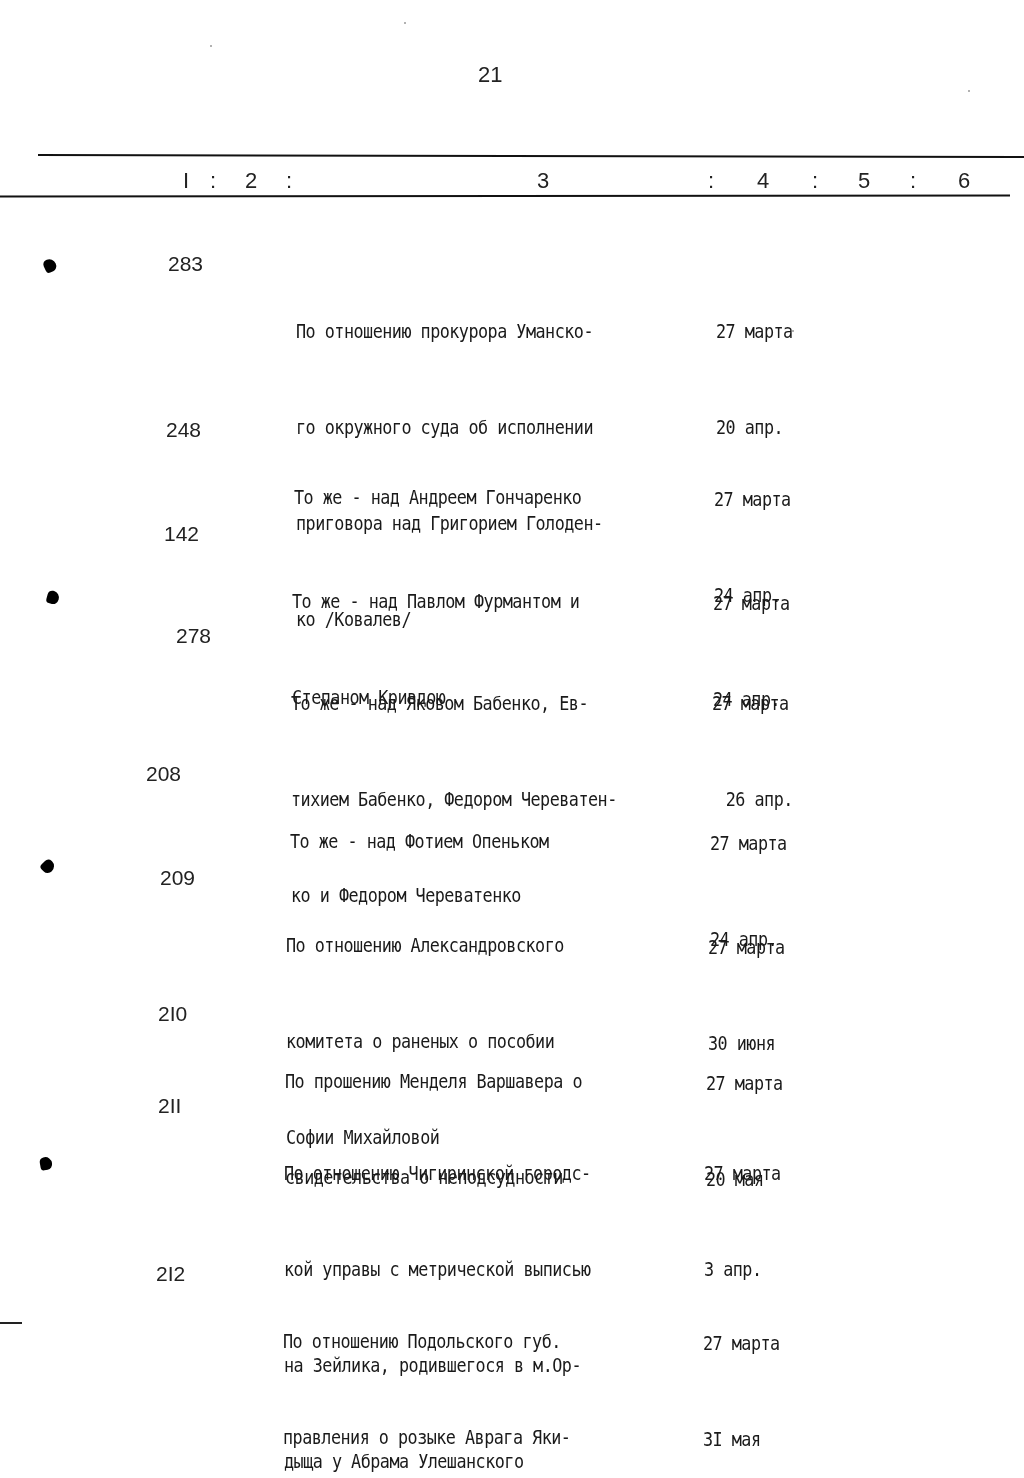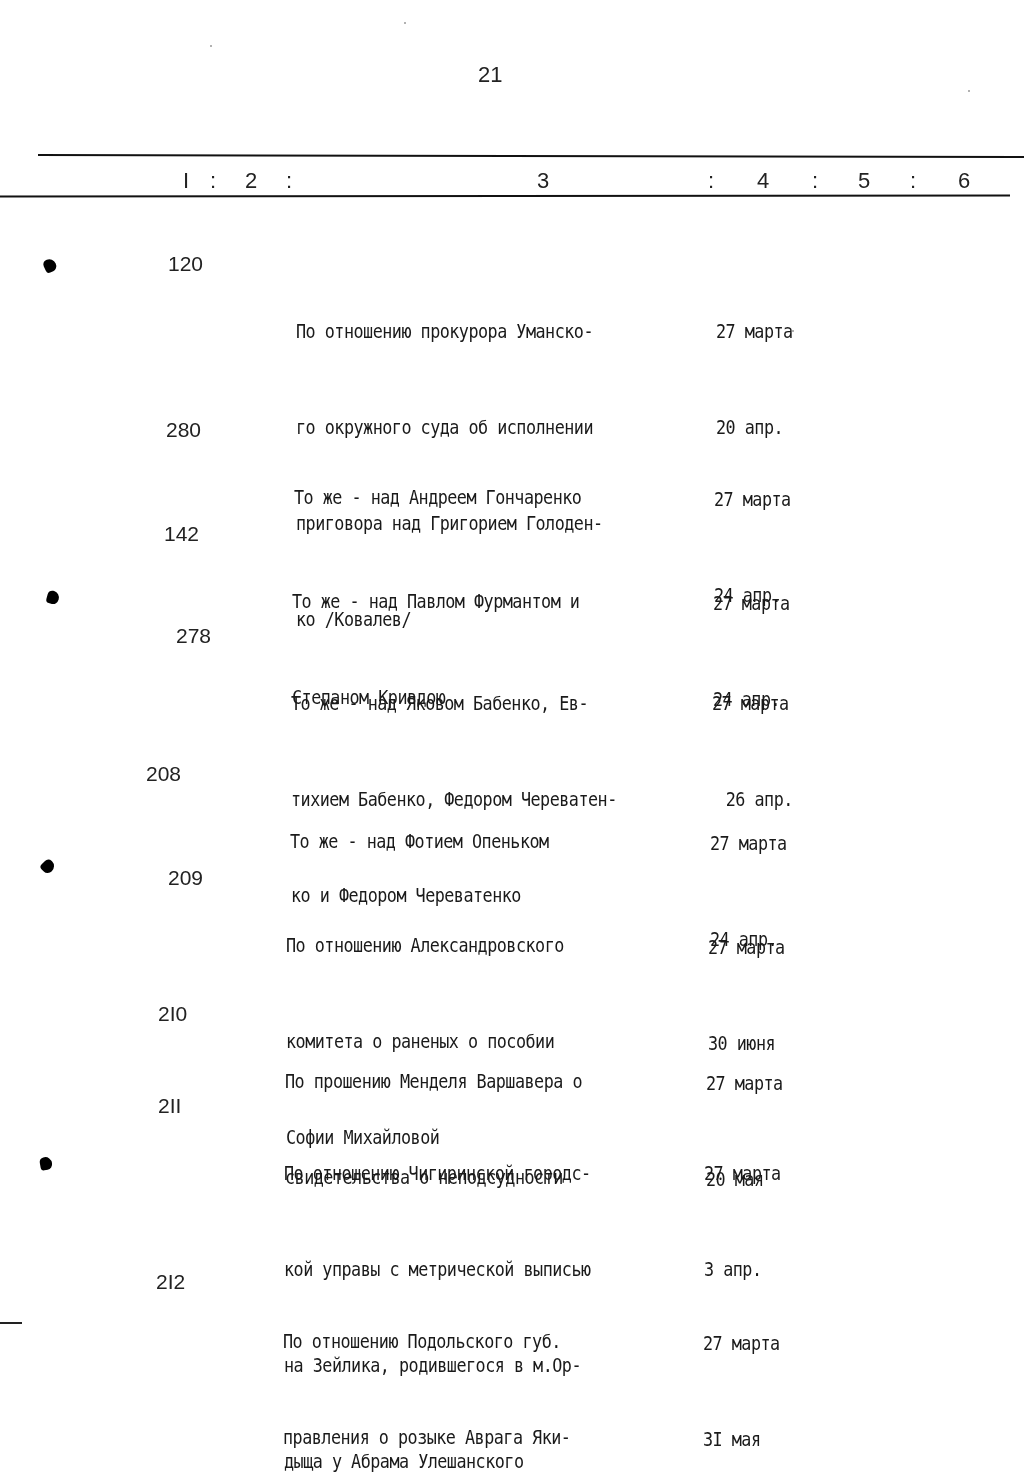--- a/index.html
+++ b/index.html
@@ -58,35 +58,35 @@
   <span class="hdr" style="left:708px">:</span>
   <span class="hdr" style="left:757px">4</span>
   <span class="hdr" style="left:812px">:</span>
   <span class="hdr" style="left:858px">5</span>
   <span class="hdr" style="left:910px">:</span>
   <span class="hdr" style="left:958px">6</span>
 
   <div class="rule bottom"></div>
 
   <div class="entry" style="top:252px">
-    <span class="num" style="left:168px;top:0">120</span>
+    <span class="num" style="left:168px;top:0">283</span>
     <div class="desc" style="left:296px;top:0">
       <div>По отношению прокурора Уманско-</div>
       <div>го окружного суда об исполнении</div>
       <div>приговора над Григорием Голоден-</div>
       <div>ко /Ковалев/</div>
     </div>
     <div class="date" style="left:716px;top:0">
       <div>27 марта</div>
       <div>20 апр.</div>
     </div>
   </div>
 
   <div class="entry" style="top:418px">
-    <span class="num" style="left:166px;top:0">280</span>
+    <span class="num" style="left:166px;top:0">248</span>
     <div class="desc" style="left:294px;top:0">
       <div>То же - над Андреем Гончаренко</div>
     </div>
     <div class="date" style="left:714px;top:2px">
       <div>27 марта</div>
       <div>24 апр.</div>
     </div>
   </div>
 
   <div class="entry" style="top:522px">
@@ -119,21 +119,21 @@
     <div class="desc" style="left:290px;top:0">
       <div>То же - над Фотием Опеньком</div>
     </div>
     <div class="date" style="left:710px;top:2px">
       <div>27 марта</div>
       <div>24 апр.</div>
     </div>
   </div>
 
   <div class="entry" style="top:866px">
-    <span class="num" style="left:168px;top:0">209</span>
+    <span class="num" style="left:160px;top:0">209</span>
     <div class="desc" style="left:286px;top:0">
       <div>По отношению Александровского</div>
       <div>комитета о раненых о пособии</div>
       <div>Софии Михайловой</div>
     </div>
     <div class="date" style="left:708px;top:2px">
       <div>27 марта</div>
       <div>30 июня</div>
     </div>
   </div>
@@ -158,21 +158,21 @@
       <div>на Зейлика, родившегося в м.Ор-</div>
       <div>дыща у Абрама Улешанского</div>
     </div>
     <div class="date" style="left:704px;top:0">
       <div>27 марта</div>
       <div>3 апр.</div>
     </div>
   </div>
 
   <div class="entry" style="top:1262px">
-    <span class="num" style="left:156px;top:8px">2I2</span>
+    <span class="num" style="left:156px;top:0">2I2</span>
     <div class="desc" style="left:283px;top:0">
       <div>По отношению Подольского губ.</div>
       <div>правления о розыке Аврага Яки-</div>
       
     </div>
     <div class="date" style="left:703px;top:2px">
       <div>27 марта</div>
       <div>3I мая</div>
     </div>
   </div>

